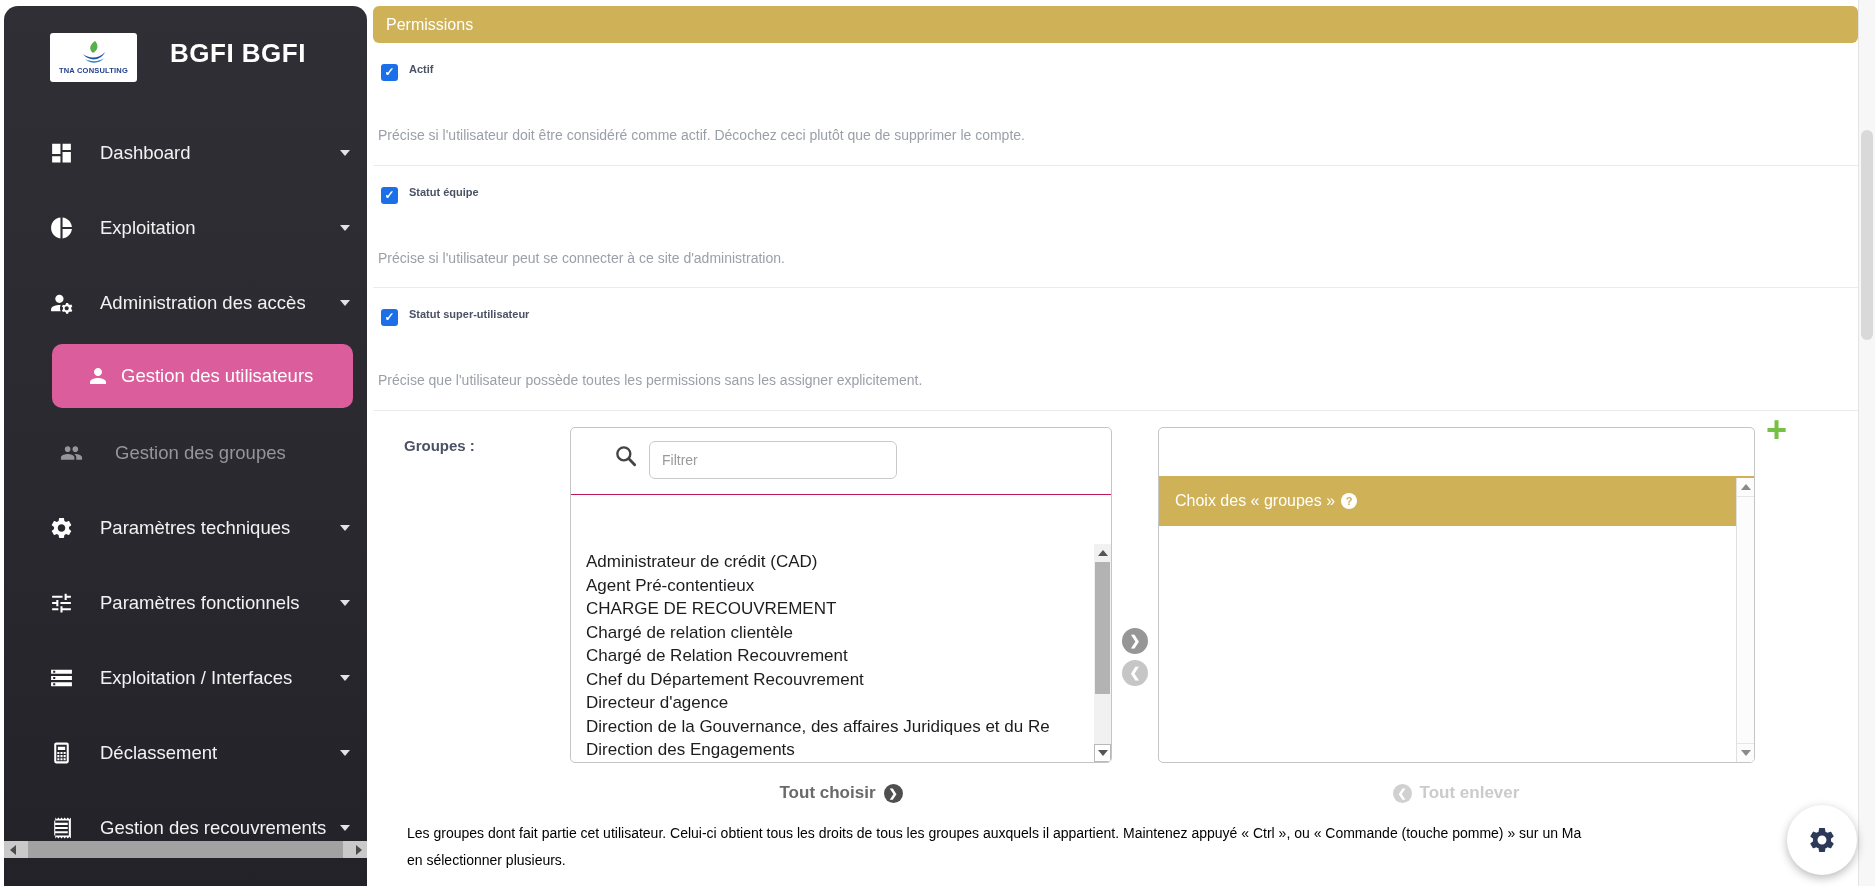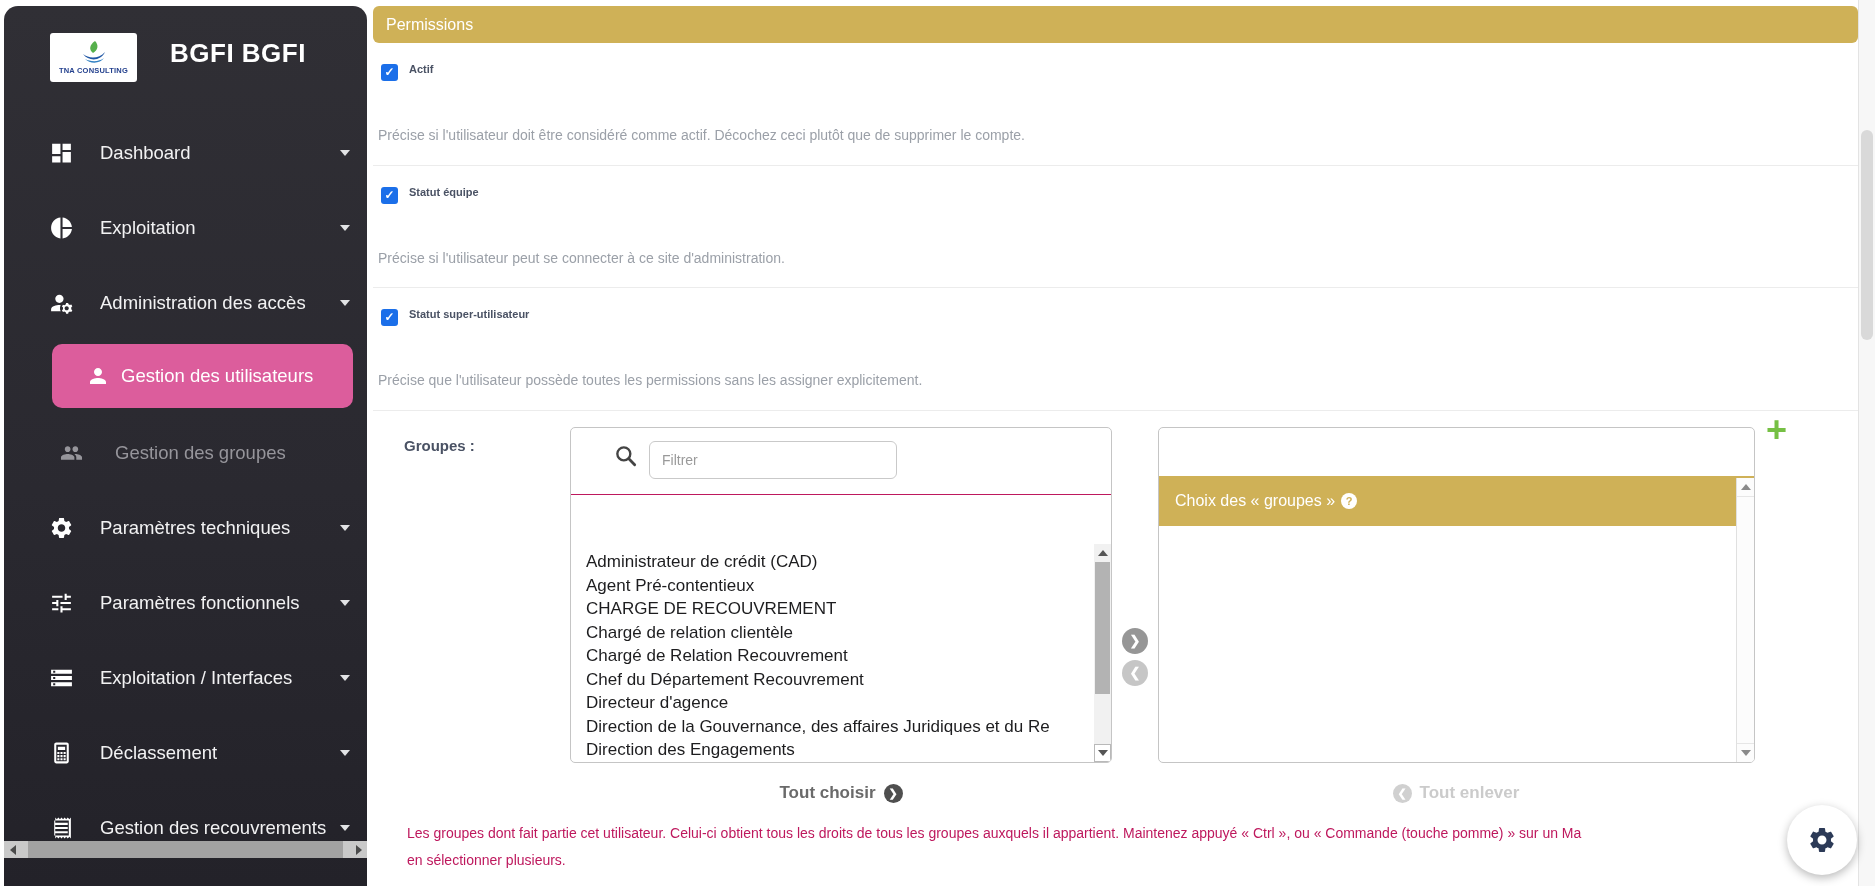--- a/index.html
+++ b/index.html
@@ -89,21 +89,21 @@
 
   .choose-all{position:absolute;left:741px;top:783px;width:200px;text-align:center;white-space:nowrap;}
   .choose-all .lbl{font-size:17px;font-weight:bold;color:#6a6a6a;vertical-align:middle;}
   .circle-ic{display:inline-block;width:19px;height:19px;border-radius:50%;color:#fff;font-size:11px;
     line-height:19px;text-align:center;font-weight:bold;vertical-align:middle;}
   .circle-ic.dark{background:#4f4f4f;margin-left:8px;}
   .circle-ic.pale{background:#d0d0d0;margin-right:8px;}
   .remove-all{position:absolute;left:1356px;top:783px;width:200px;text-align:center;white-space:nowrap;}
   .remove-all .lbl{font-size:17px;font-weight:bold;color:#cbcbcb;vertical-align:middle;}
 
-  .help-para{position:absolute;left:407px;top:820px;width:1380px;font-size:14px;color:#be185d;line-height:27px;}
+  .help-para{position:absolute;left:407px;top:820px;width:1380px;font-size:14px;color:#000000;line-height:27px;}
   .help-line1{white-space:nowrap;overflow:hidden;}
 
   .fab{position:absolute;left:1787px;top:805px;width:70px;height:70px;border-radius:50%;background:#ffffff;
     box-shadow:0 3px 10px rgba(0,0,0,.28);display:flex;align-items:center;justify-content:center;z-index:10;}
 
   .page-scrollbar{position:absolute;left:1858px;top:0;width:17px;height:886px;background:#f7f7f7;border-left:1px solid #e3e3e3;}
   .page-thumb{position:absolute;left:2px;width:12px;top:130px;height:210px;background:#d9d9d9;border-radius:6px;}
 </style>
 </head>
 <body>

